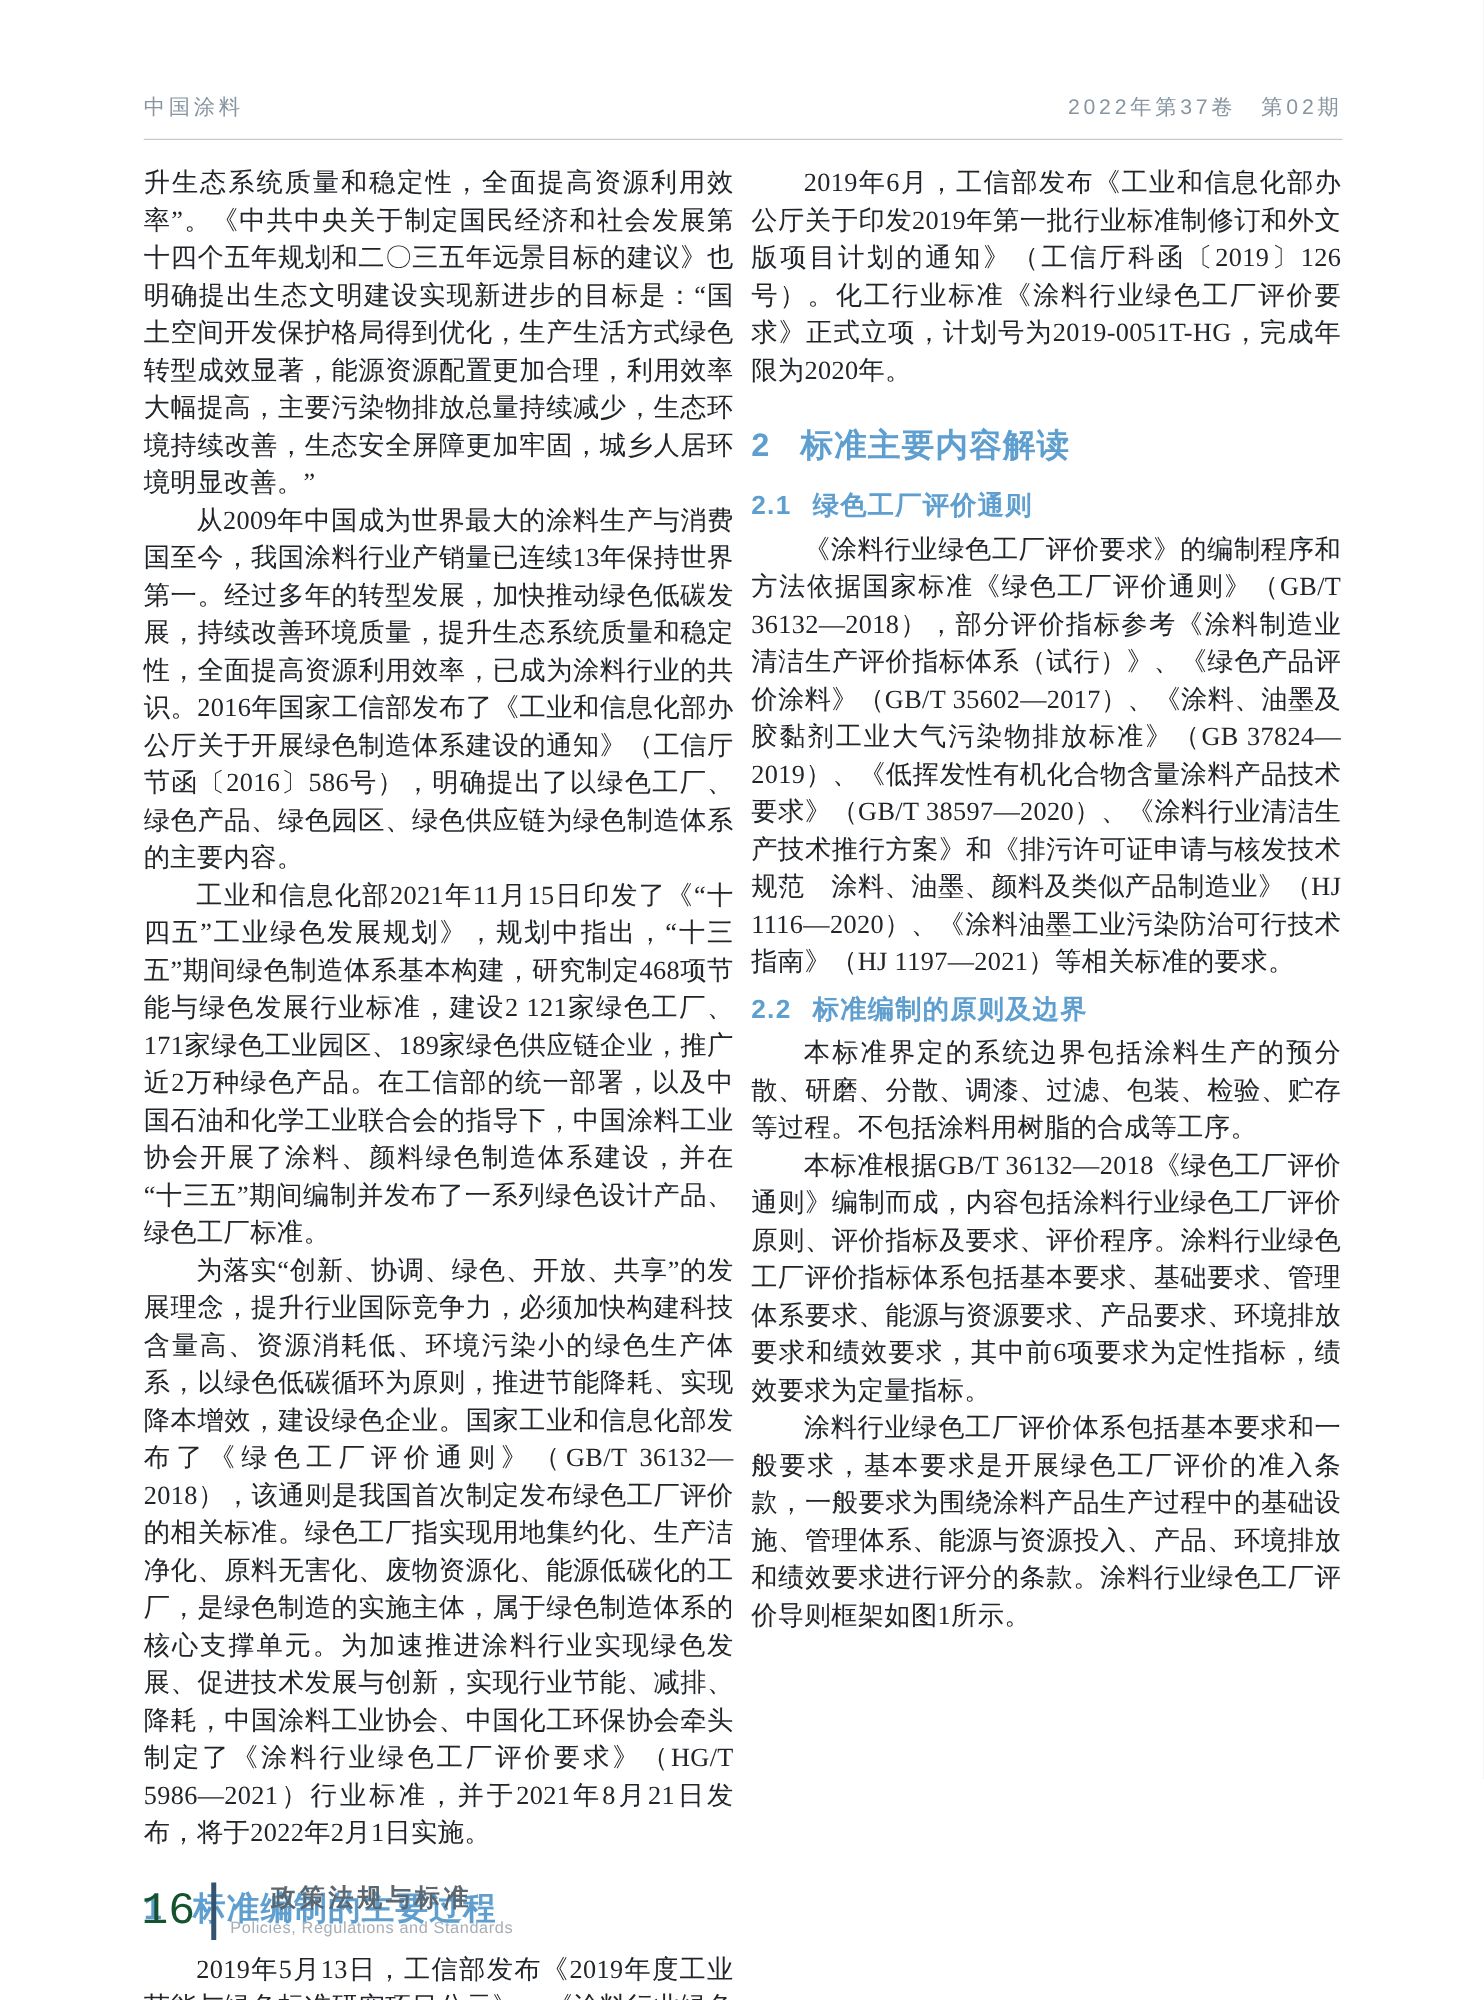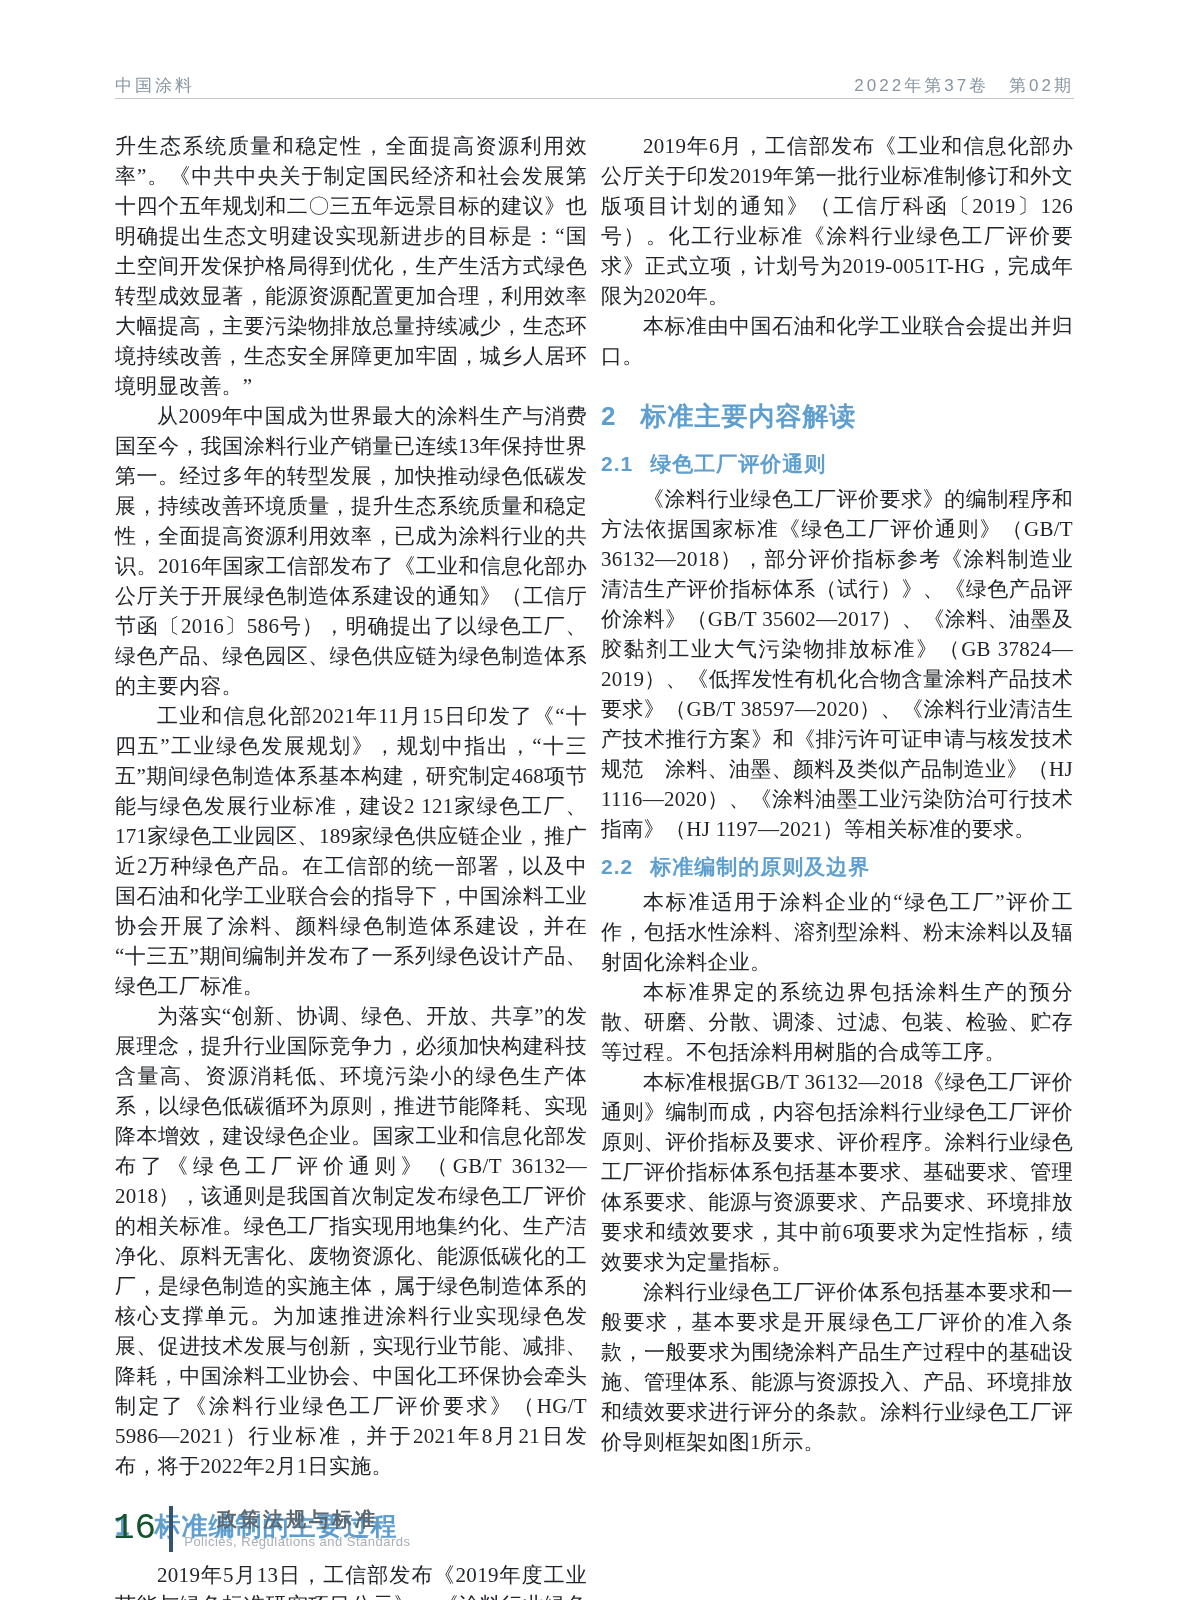--- a/index.html
+++ b/index.html
@@ -15,21 +15,21 @@
   }
   
   .page-header {
     position: absolute;
     left: 115px;
     right: 113px;
     top: 74px;
     display: flex;
     justify-content: space-between;
     align-items: flex-end;
-    padding-bottom: 1px;
+    padding-bottom: 14px;
     border-bottom: 1.5px solid #c3cad0;
     font-family: "Liberation Sans", sans-serif;
     font-size: 17px;
     color: #8795a1;
     letter-spacing: 3px;
   }
   
   .content {
     position: absolute;
     left: 115px;
@@ -133,38 +133,36 @@
       <div class="h-sec">
         <span class="num">1</span>
         <span class="title">标准编制的主要过程</span>
       </div>
 
       <p class="para">2019年5月13日，工信部发布《2019年度工业节能与绿色标准研究项目公示》，《涂料行业绿色工厂评价导则》项目被列入其中。</p>
     </div>
 
     <div class="col">
       <p class="para">2019年6月，工信部发布《工业和信息化部办公厅关于印发2019年第一批行业标准制修订和外文版项目计划的通知》（工信厅科函〔2019〕126号）。化工行业标准《涂料行业绿色工厂评价要求》正式立项，计划号为2019-0051T-HG，完成年限为2020年。</p>
-      <p class="para">本标准由中国石油和化学工业联合会提出并归口。</p>
 
       <div class="h-sec">
         <span class="num">2</span>
         <span class="title">标准主要内容解读</span>
       </div>
 
       <div class="h-sub">
         <span class="num">2.1</span>
         <span class="title">绿色工厂评价通则</span>
       </div>
       <p class="para">《涂料行业绿色工厂评价要求》的编制程序和方法依据国家标准《绿色工厂评价通则》（GB/T 36132—2018），部分评价指标参考《涂料制造业清洁生产评价指标体系（试行）》、《绿色产品评价涂料》（GB/T 35602—2017）、《涂料、油墨及胶黏剂工业大气污染物排放标准》（GB 37824—2019）、《低挥发性有机化合物含量涂料产品技术要求》（GB/T 38597—2020）、《涂料行业清洁生产技术推行方案》和《排污许可证申请与核发技术规范　涂料、油墨、颜料及类似产品制造业》（HJ 1116—2020）、《涂料油墨工业污染防治可行技术指南》（HJ 1197—2021）等相关标准的要求。</p>
 
       <div class="h-sub">
         <span class="num">2.2</span>
         <span class="title">标准编制的原则及边界</span>
       </div>
-      <p class="para">本标准适用于涂料企业的“绿色工厂”评价工作，包括水性涂料、溶剂型涂料、粉末涂料以及辐射固化涂料企业。</p>
       <p class="para">本标准界定的系统边界包括涂料生产的预分散、研磨、分散、调漆、过滤、包装、检验、贮存等过程。不包括涂料用树脂的合成等工序。</p>
 
       <p class="para">本标准根据GB/T 36132—2018《绿色工厂评价通则》编制而成，内容包括涂料行业绿色工厂评价原则、评价指标及要求、评价程序。涂料行业绿色工厂评价指标体系包括基本要求、基础要求、管理体系要求、能源与资源要求、产品要求、环境排放要求和绩效要求，其中前6项要求为定性指标，绩效要求为定量指标。</p>
       <p class="para">涂料行业绿色工厂评价体系包括基本要求和一般要求，基本要求是开展绿色工厂评价的准入条款，一般要求为围绕涂料产品生产过程中的基础设施、管理体系、能源与资源投入、产品、环境排放和绩效要求进行评分的条款。涂料行业绿色工厂评价导则框架如图1所示。</p>
 
     </div>
 
   </div>
 
   <div class="page-footer">

